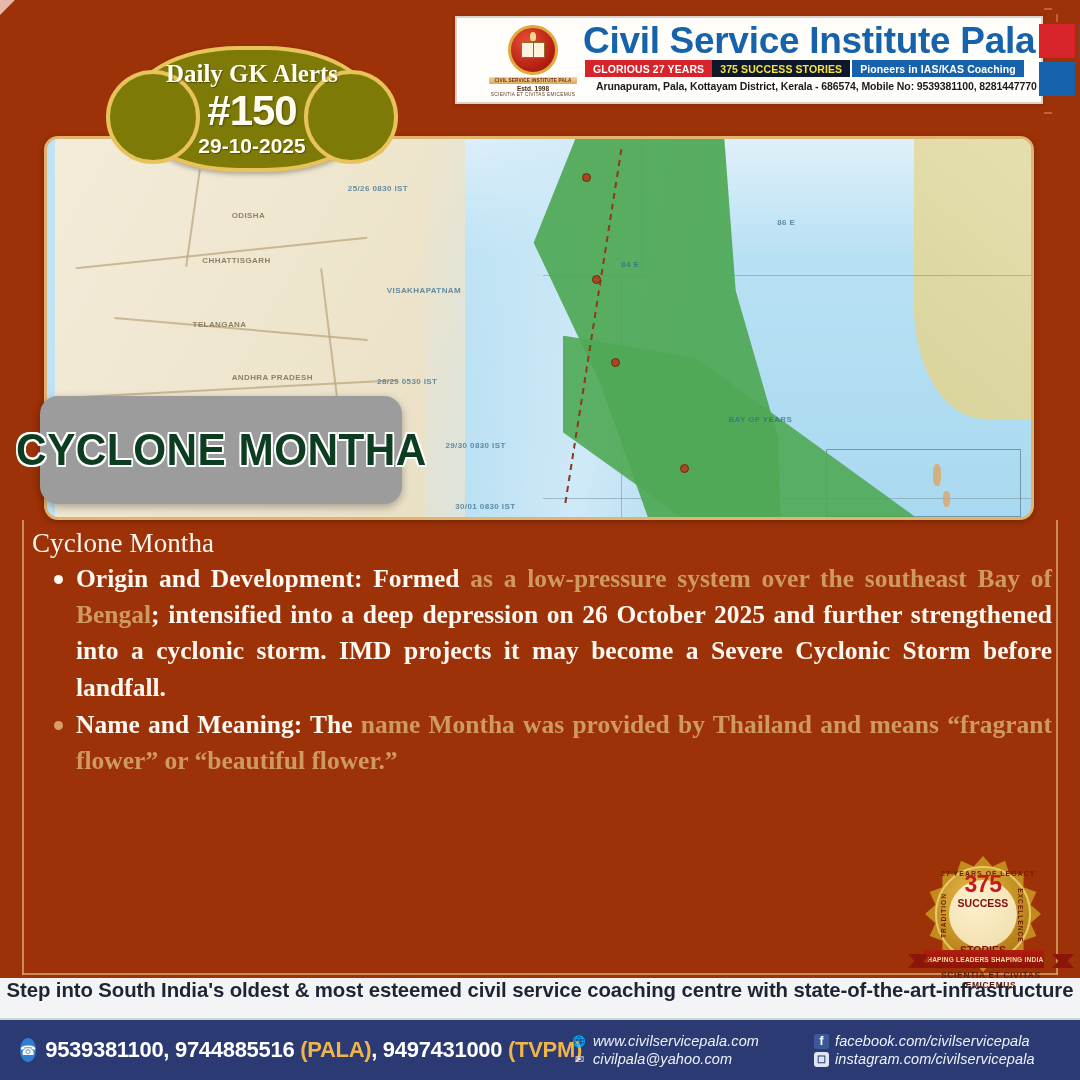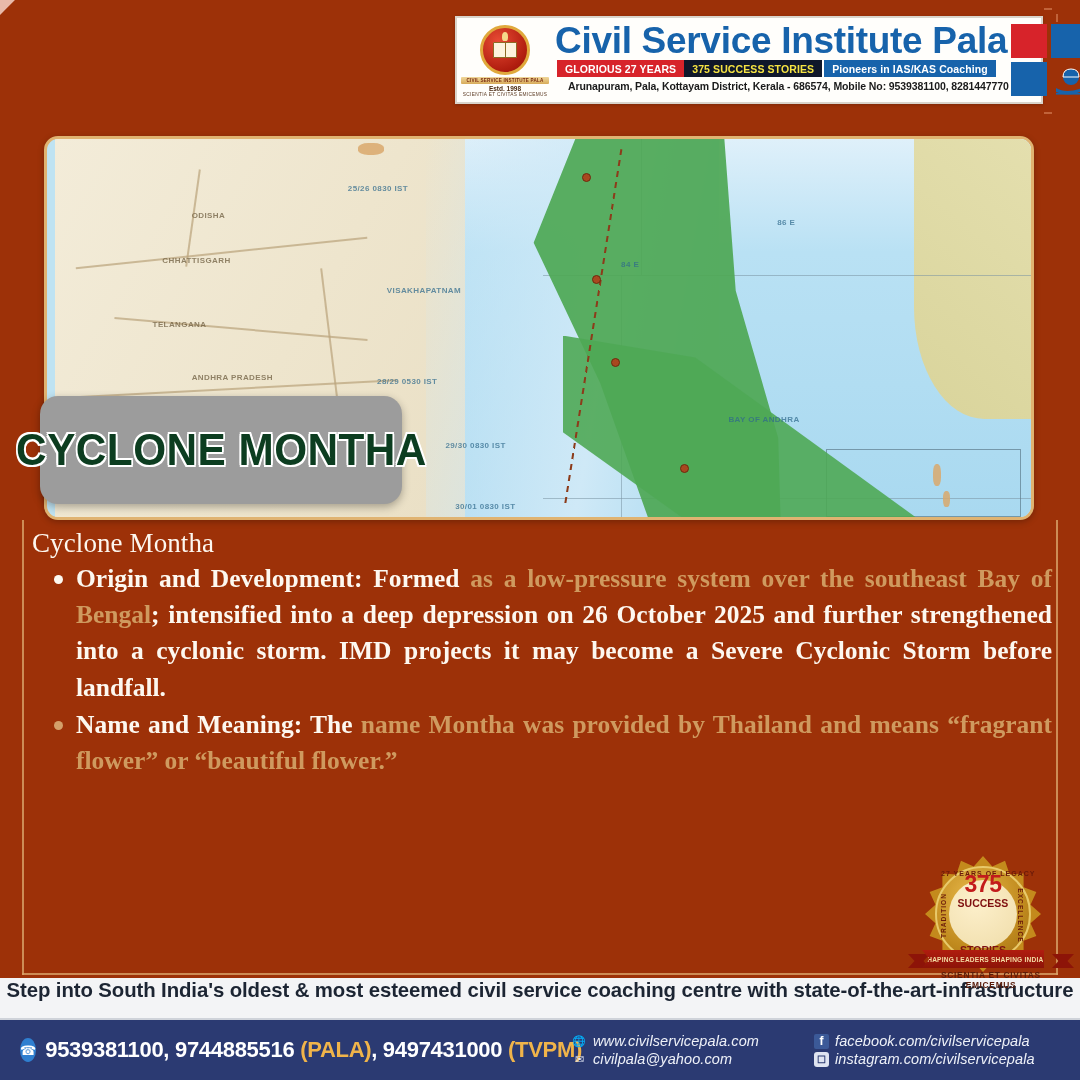--- a/index.html
+++ b/index.html
@@ -92,20 +92,21 @@
 
   
   .header-banner {
     position: absolute; left: 455px; top: 16px;
     width: 588px; height: 88px;
     background: #fffefb;
     border: 2px solid #d9d4cb;
     z-index: 25;
     display: flex; align-items: stretch;
     box-shadow: 0 1px 3px rgba(0,0,0,.2);
+    padding-left: 28px;
   }
   .hb-emblem {
     width: 96px; flex: 0 0 96px;
     display: flex; flex-direction: column;
     align-items: center; justify-content: center;
     padding-top: 2px;
   }
   .emblem-circle {
     width: 50px; height: 50px; border-radius: 50%;
     background: radial-gradient(circle at 35% 30%, #e84b34, #b01d0f 70%, #8d1408);
@@ -235,21 +236,21 @@
     background:#a8481f; border:1px solid #6d2a0d;
   }
   .map-label {
     position:absolute;
     font-size: 8px; font-weight: bold;
     color: #2f6a8c;
     letter-spacing:.4px;
     white-space:nowrap;
     opacity:.72;
   }
-  .map-label.dk { color:#6b5a3c; }
+  .map-label.dk { color:#6b5a3c;padding-left:40px; }
   .grid-line { position:absolute; background:#7a93a3; opacity:.55; }
   .inset-box { position:absolute; border:1px solid #5d7c8c; opacity:.7; }
   .isle { position:absolute; background:#d9a86c; border-radius:40%; opacity:.85; }
   .river { position:absolute; background:#b9a27a; opacity:.7; }
 
   
   .title-plate {
     position:absolute; left:40px; top:396px;
     width: 362px; height: 108px;
     background: #9c9c9c;
@@ -479,20 +480,28 @@
           <circle cx="19" cy="11" r="8" fill="#1763ab"></circle>
           <path d="M11 11 Q11 3 19 3 Q27 3 27 11" fill="none" stroke="#fff" stroke-width="1"></path>
           <path d="M11 11 h16" stroke="#fff" stroke-width="1"></path>
           <path d="M4 22 q10 6 26 0 l-2 4 q-12 5 -24 0 z" fill="#1763ab"></path>
           <rect x="4" y="27" width="26" height="1.6" fill="#1763ab"></rect>
         </svg>
       </div>
     </div>
   </div>
 
+  <div class="badge-wrap">
+    <div class="badge-blob"></div>
+    <div class="badge-inner">
+      <div class="badge-top">Daily GK Alerts</div>
+      <div class="badge-num">#150</div>
+      <div class="badge-date">29-10-2025</div>
+    </div>
+  </div>
 
   <div class="map-frame">
     <div class="map-canvas">
       <div class="map-land-left"></div>
       <div class="map-sea"></div>
       <div class="sea-mask"></div>
       <div class="map-land-right"></div>
 
       <div class="river" style="left:2%;  top:30%; width:30%; height:1.5px; transform:rotate(-6deg);"></div>
       <div class="river" style="left:6%;  top:50%; width:26%; height:1.5px; transform:rotate(5deg);"></div>
@@ -519,21 +528,21 @@
       <div class="track-dot" style="left:57%; top:58%;"></div>
       <div class="track-dot" style="left:64%; top:86%;"></div>
 
       <div class="map-label" style="left:30%; top:12%;">25/26 0830 IST</div>
       <div class="map-label" style="left:34%; top:39%;text-align:right;">VISAKHAPATNAM</div>
       <div class="map-label" style="left:33%; top:63%;">28/29 0530 IST</div>
       <div class="map-label" style="left:40%; top:80%;">29/30 0830 IST</div>
       <div class="map-label" style="left:41%; top:96%;">30/01 0830 IST</div>
       <div class="map-label" style="left:74%; top:21%;">86 E</div>
       <div class="map-label" style="left:58%; top:32%;">84 E</div>
-      <div class="map-label" style="left:69%; top:73%;">BAY OF ANDHRA</div>
+      <div class="map-label" style="left:69%; top:73%;">BAY OF YEARS</div>
       <div class="map-label dk" style="left:14%; top:19%;">ODISHA</div>
       <div class="map-label dk" style="left:11%; top:31%;">CHHATTISGARH</div>
       <div class="map-label dk" style="left:10%; top:48%;">TELANGANA</div>
       <div class="map-label dk" style="left:14%; top:62%;">ANDHRA PRADESH</div>
     </div>
   </div>
 
   <div class="title-plate">
     <div class="t">CYCLONE MONTHA</div>
   </div>

